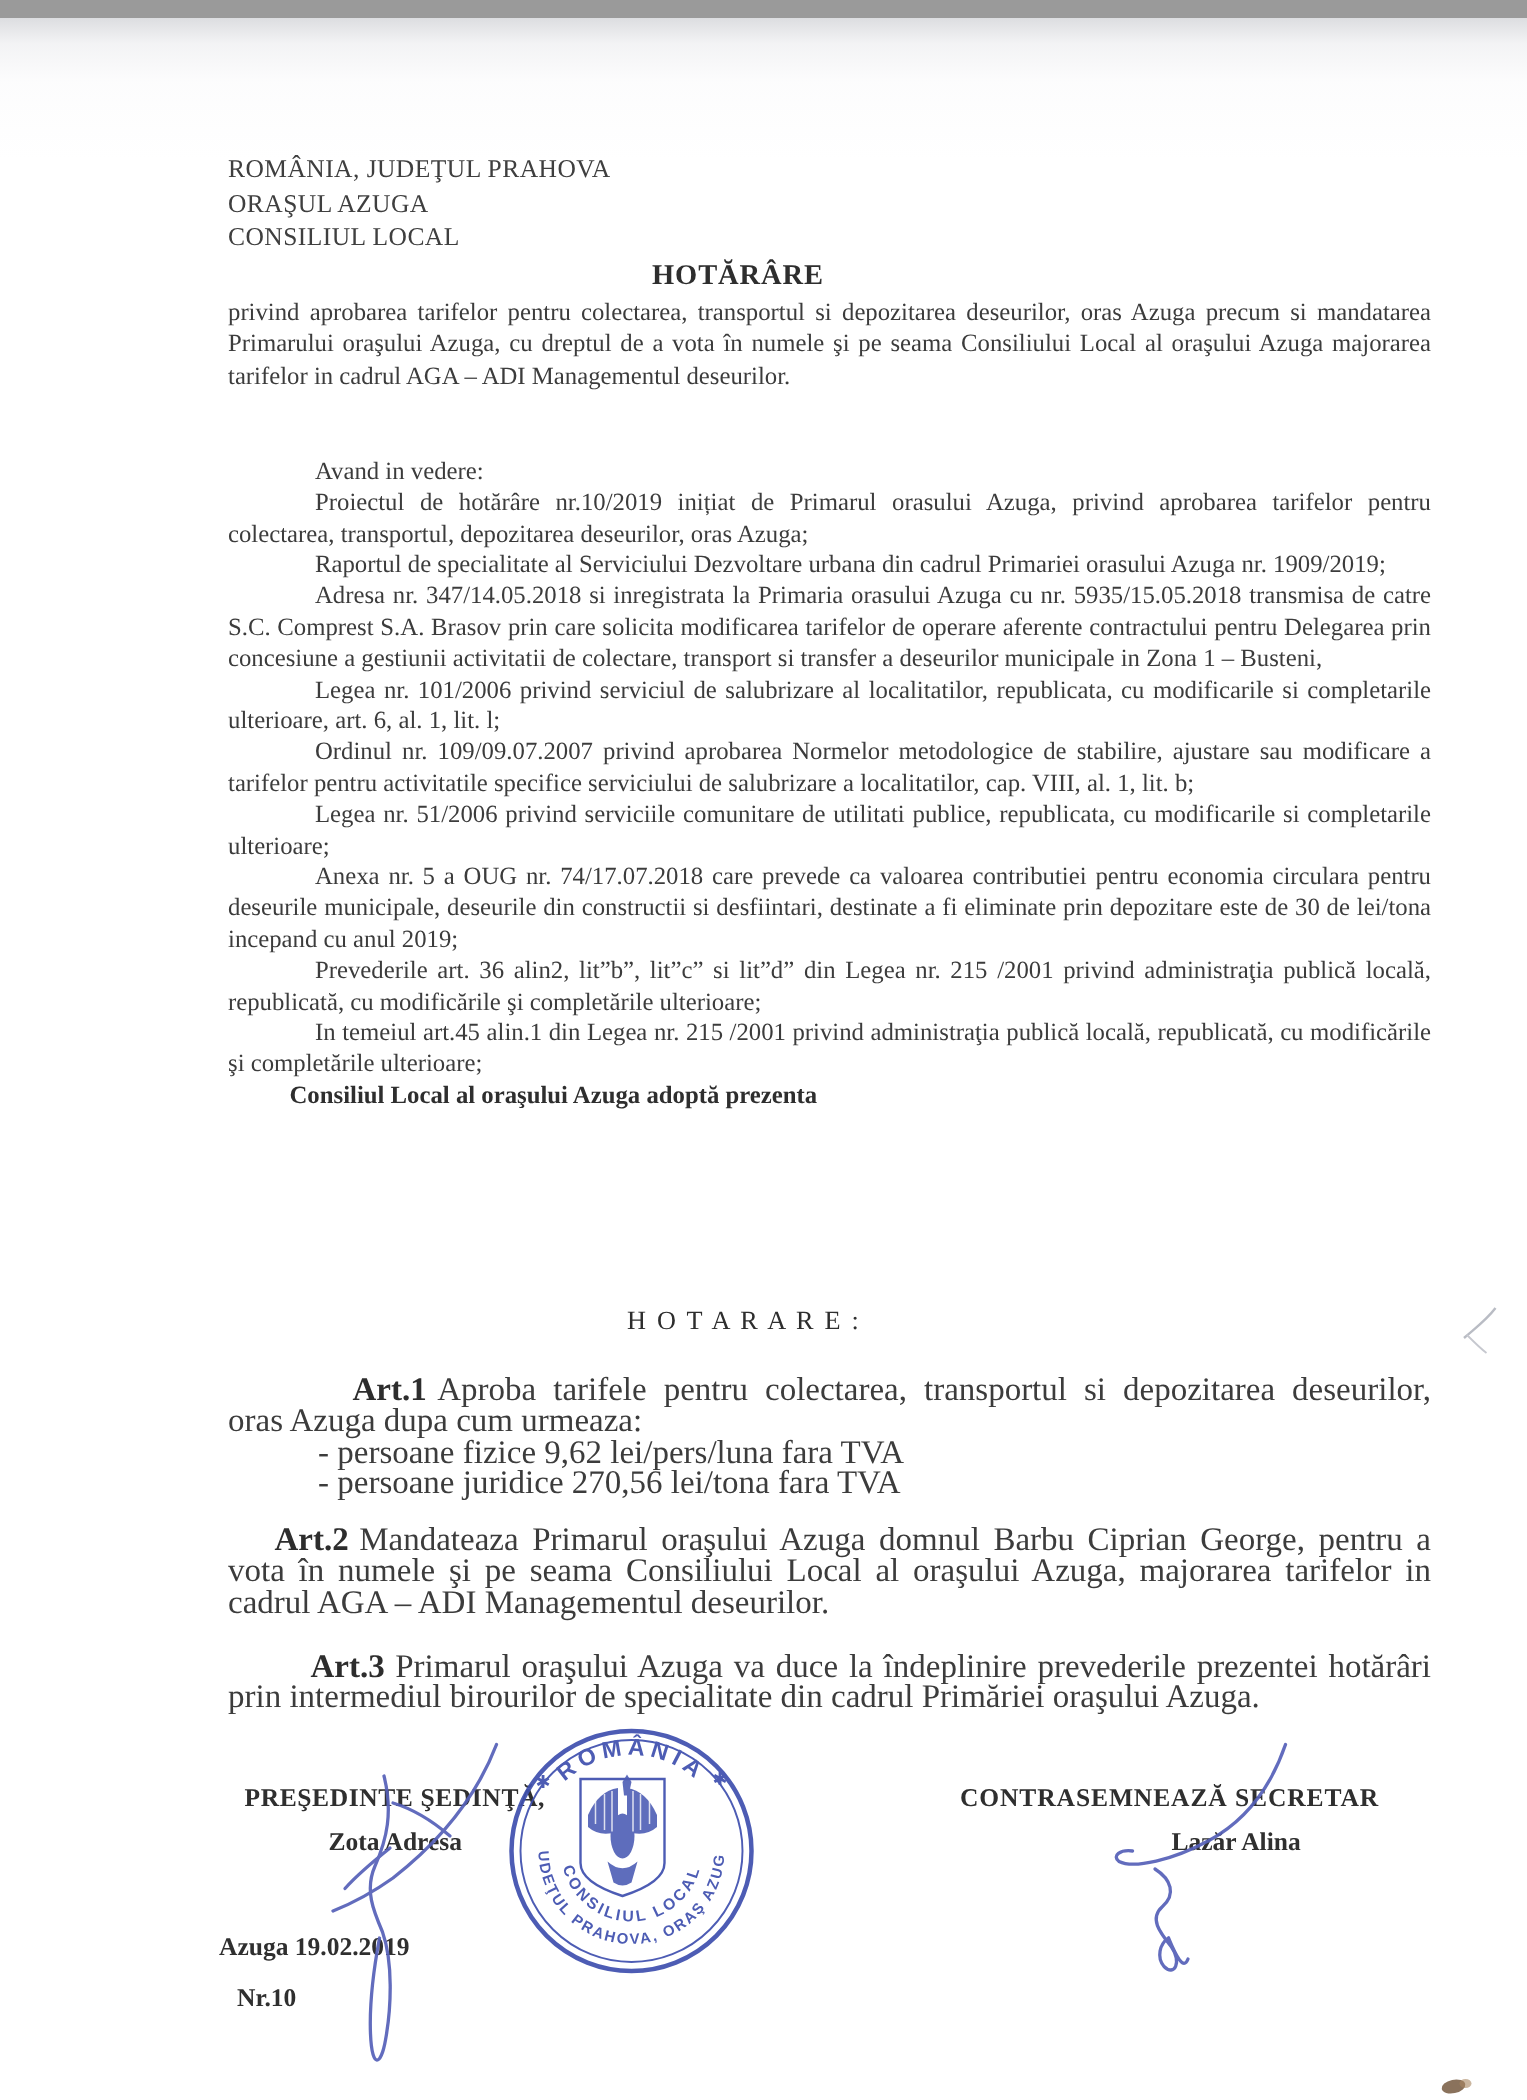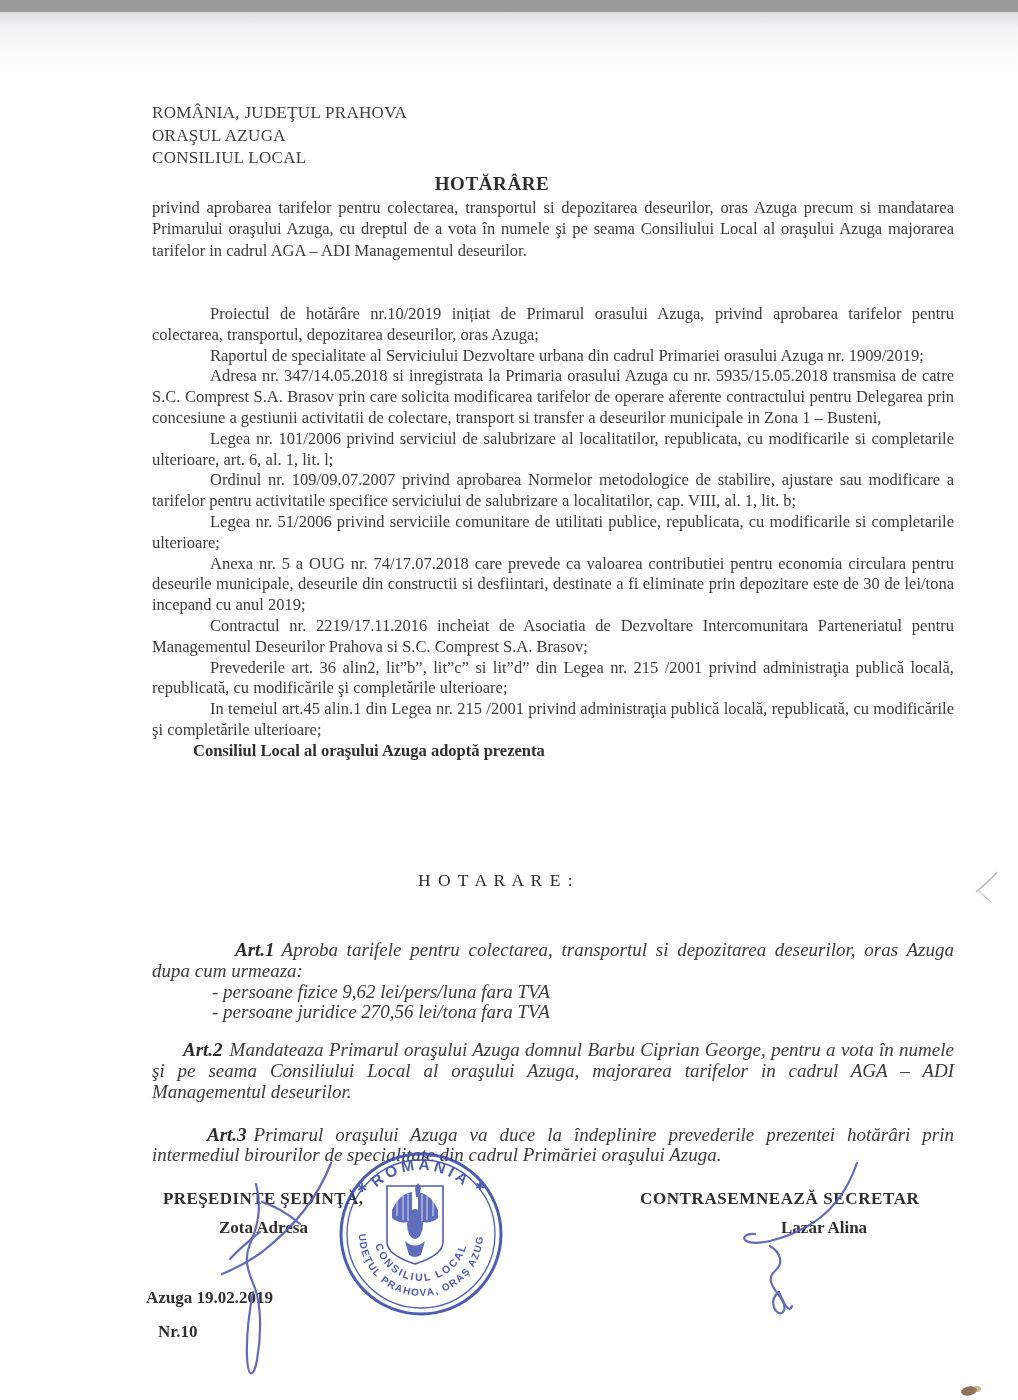--- a/index.html
+++ b/index.html
@@ -32,22 +32,22 @@
     font-size:16.5px;line-height:20.8px;text-align:justify;color:#3c3c3c;
   }
   .preamble p{margin:0;text-indent:58px;}
   .preamble p.adopt{font-weight:bold;text-indent:41px;color:#2e2e2e;text-align:left;}
   .decision-heading{
     position:absolute;left:152px;top:858px;width:800px;
     text-align:center;padding-right:112px;box-sizing:border-box;
     font-size:17.5px;font-weight:normal;color:#2e2e2e;letter-spacing:1.5px;
   }
   .articles{
-    position:absolute;left:152px;top:928px;width:802px;
-    font-size:19px;line-height:20.8px;text-align:justify;color:#3c3c3c;font-style:italic;
+    position:absolute;left:152px;top:904px;width:802px;
+    font-size:22px;line-height:20.8px;text-align:justify;color:#3c3c3c;
   }
   .articles p{margin:0;}
   .articles .art b{color:#2d2d2d;margin-right:7px;}
   .articles .art1{text-indent:83px;}
   .articles .art2{text-indent:31px;margin-top:17px;}
   .articles .art3{text-indent:55px;margin-top:22px;}
   .articles .item{text-indent:60px;text-align:left;}
   .sig-role,.sig-name,.footer-line{position:absolute;font-weight:bold;color:#2f2f2f;font-size:17px;white-space:nowrap;}
   .sig-role.left{left:163px;top:1177px;letter-spacing:.4px;}
   .sig-name.left{left:219px;top:1206px;}
@@ -69,28 +69,28 @@
     <div>ROMÂNIA, JUDEŢUL PRAHOVA</div>
     <div>ORAŞUL AZUGA</div>
     <div>CONSILIUL LOCAL</div>
   </div>
 
   <div class="doc-title">HOTĂRÂRE</div>
 
   <div class="doc-subtitle">privind aprobarea tarifelor pentru colectarea, transportul si depozitarea deseurilor, oras Azuga precum si mandatarea Primarului oraşului Azuga, cu dreptul de a vota în numele şi pe seama Consiliului Local al oraşului Azuga majorarea tarifelor in cadrul AGA – ADI Managementul deseurilor.</div>
 
   <div class="preamble">
+    <p>Avand in vedere:</p>
     <p>Proiectul de hotărâre nr.10/2019 inițiat de Primarul orasului Azuga, privind aprobarea tarifelor pentru colectarea, transportul, depozitarea deseurilor, oras Azuga;</p>
     <p>Raportul de specialitate al Serviciului Dezvoltare urbana din cadrul Primariei orasului Azuga nr. 1909/2019;</p>
     <p>Adresa nr. 347/14.05.2018 si inregistrata la Primaria orasului Azuga cu nr. 5935/15.05.2018 transmisa de catre S.C. Comprest S.A. Brasov prin care solicita modificarea tarifelor de operare aferente contractului pentru Delegarea prin concesiune a gestiunii activitatii de colectare, transport si transfer a deseurilor municipale in Zona 1 – Busteni,</p>
     <p>Legea nr. 101/2006 privind serviciul de salubrizare al localitatilor, republicata, cu modificarile si completarile ulterioare, art. 6, al. 1, lit. l;</p>
     <p>Ordinul nr. 109/09.07.2007 privind aprobarea Normelor metodologice de stabilire, ajustare sau modificare a tarifelor pentru activitatile specifice serviciului de salubrizare a localitatilor, cap. VIII, al. 1, lit. b;</p>
     <p>Legea nr. 51/2006 privind serviciile comunitare de utilitati publice, republicata, cu modificarile si completarile ulterioare;</p>
     <p>Anexa nr. 5 a OUG nr. 74/17.07.2018 care prevede ca valoarea contributiei pentru economia circulara pentru deseurile municipale, deseurile din constructii si desfiintari, destinate a fi eliminate prin depozitare este de 30 de lei/tona incepand cu anul 2019;</p>
-    <p>Contractul nr. 2219/17.11.2016 incheiat de Asociatia de Dezvoltare Intercomunitara Parteneriatul pentru Managementul Deseurilor Prahova si S.C. Comprest S.A. Brasov;</p>
     <p>Prevederile art. 36 alin2, lit”b”, lit”c” si lit”d” din Legea nr. 215 /2001 privind administraţia publică locală, republicată, cu modificările şi completările ulterioare;</p>
     <p>In temeiul art.45 alin.1 din Legea nr. 215 /2001 privind administraţia publică locală, republicată, cu modificările şi completările ulterioare;</p>
     <p class="adopt">Consiliul Local al oraşului Azuga adoptă prezenta</p>
   </div>
 
   <div class="decision-heading">H O T A R A R E :</div>
 
   <div class="articles">
     <p class="art art1"><b>Art.1</b><span>Aproba tarifele pentru colectarea, transportul si depozitarea deseurilor, oras Azuga dupa cum urmeaza:</span></p>
     <p class="item">- persoane fizice 9,62 lei/pers/luna fara TVA</p>

